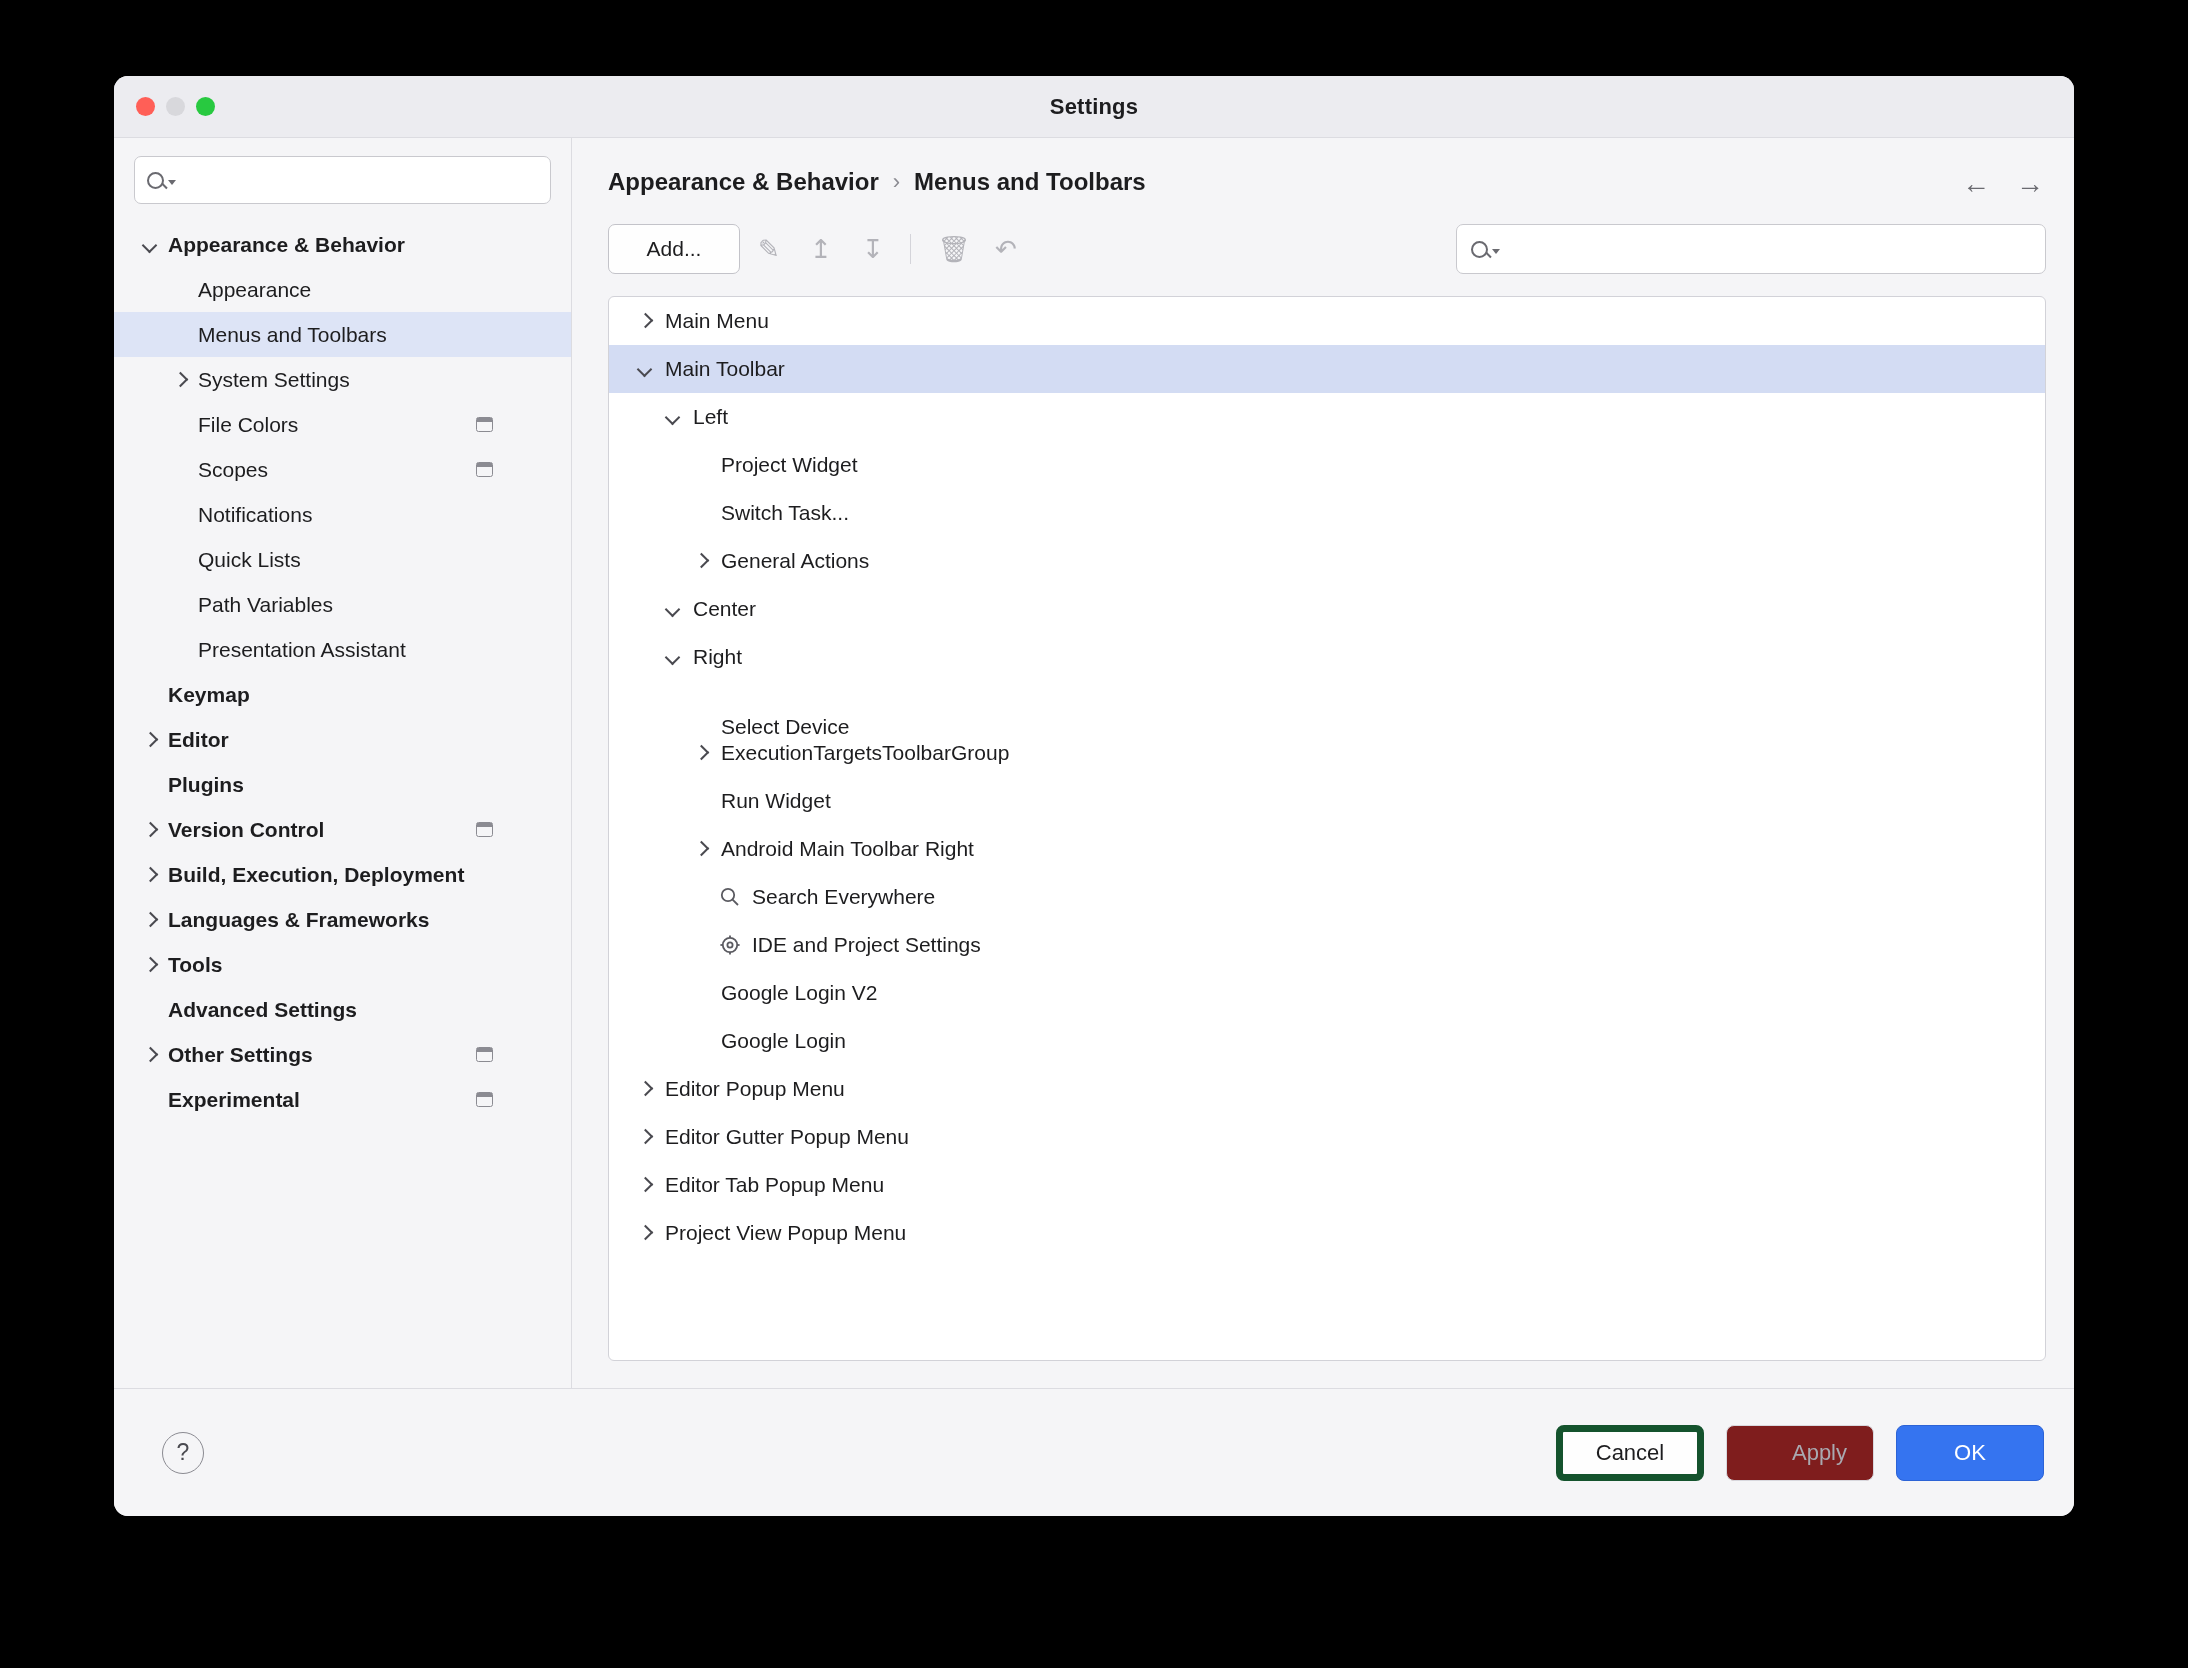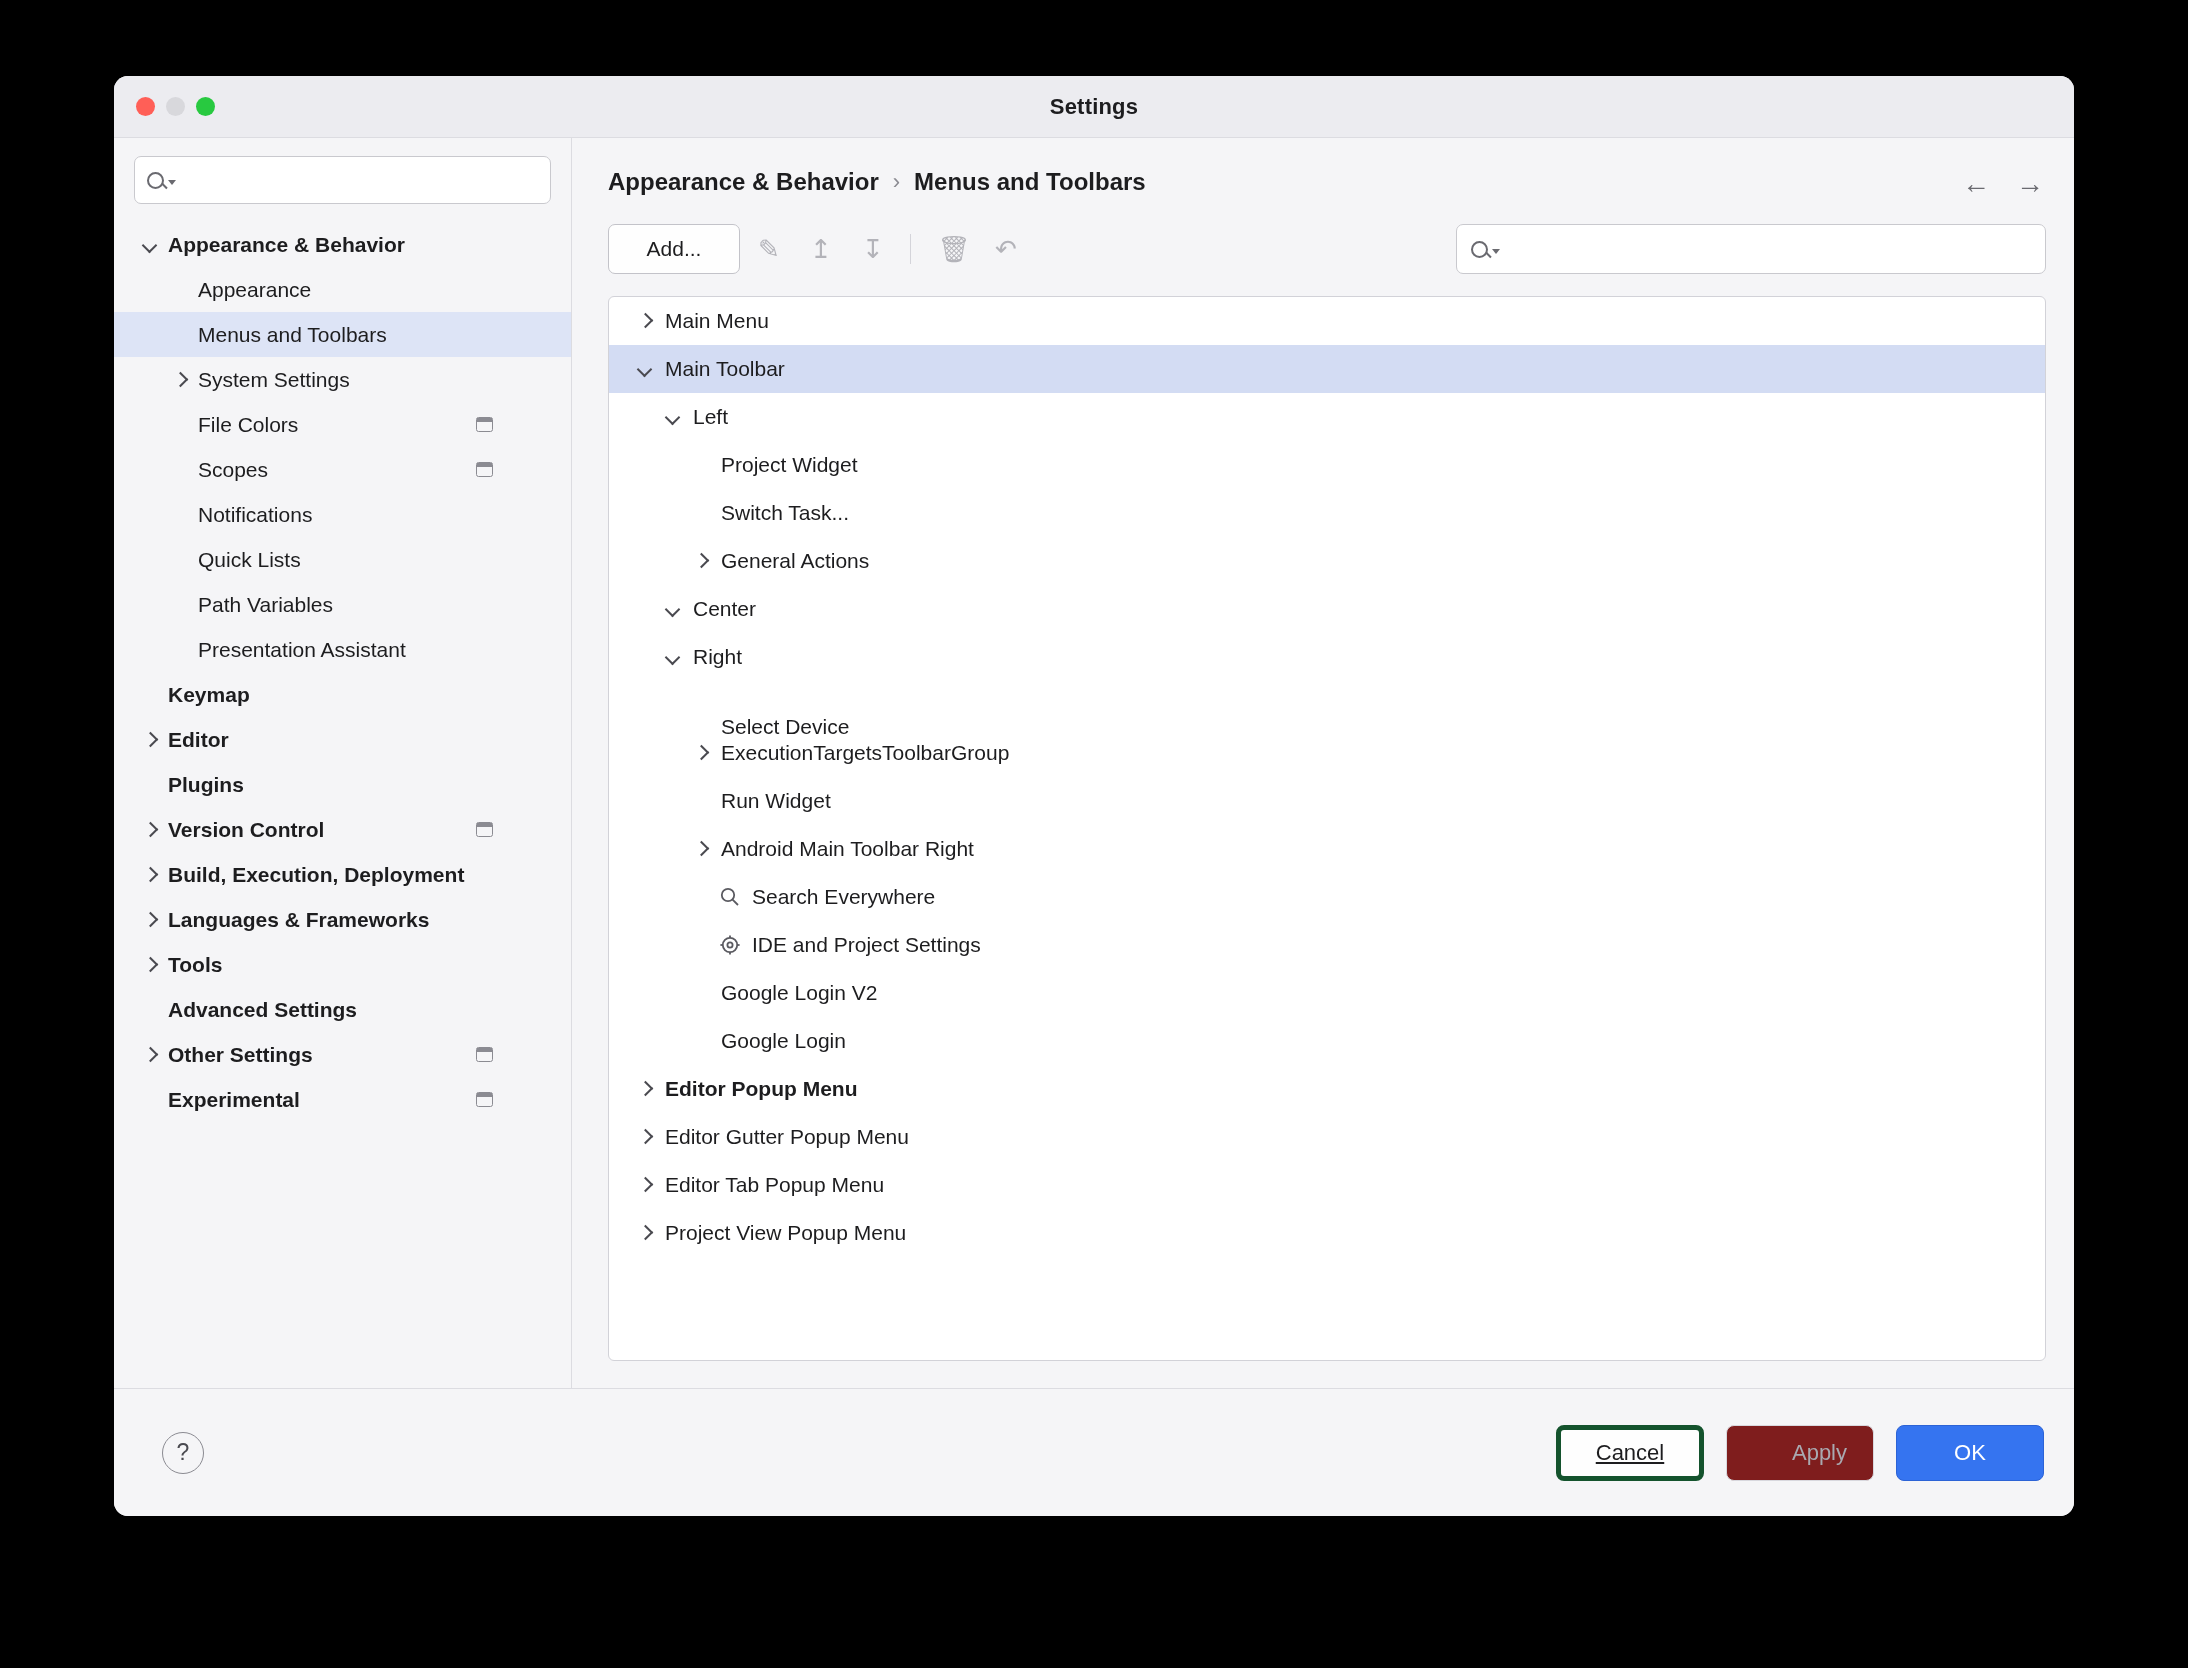--- a/index.html
+++ b/index.html
@@ -245,21 +245,21 @@
   .fbtn {
     height: 56px;
     min-width: 148px;
     border-radius: 8px;
     font-size: 22px;
     display: flex;
     align-items: center;
     justify-content: center;
     margin-left: 22px;
   }
-  #cancel-btn { background: #fefefe; border: 5px solid #14532d; color: #1d1d1f; text-decoration: underline; }
+  #cancel-btn { background: #fefefe; border: 7px solid #14532d; color: #1d1d1f; }
   #apply-btn { background: #7f1d1d; border: 1px solid #d8d8de; color: #a9a9b0; padding-left: 39px; }
   #ok-btn { background: #3574f0; border: 1px solid #2c63d6; color: #fff; }
   #btn-group { margin-left: auto; display: flex; }
 </style>
 </head>
 <body>
 
 <div id="window">
 
   <div id="titlebar">
@@ -470,21 +470,21 @@
           <div class="item">
             <span class="arrow " style="margin-left: 78px;"></span>
             <span class="label" style="margin-left: 4px;">Google Login V2</span>
           </div>
           <div class="item">
             <span class="arrow " style="margin-left: 78px;"></span>
             <span class="label" style="margin-left: 4px;">Google Login</span>
           </div>
           <div class="item">
             <span class="arrow right" style="margin-left: 22px;"></span>
-            <span class="label" style="margin-left: 4px; font-weight: bold;">Editor Popup Menu</span>
+            <span class="label" style="margin-left: 4px;">Editor Popup Menu</span>
           </div>
           <div class="item">
             <span class="arrow right" style="margin-left: 22px;"></span>
             <span class="label" style="margin-left: 4px;">Editor Gutter Popup Menu</span>
           </div>
           <div class="item">
             <span class="arrow right" style="margin-left: 22px;"></span>
             <span class="label" style="margin-left: 4px;">Editor Tab Popup Menu</span>
           </div>
           <div class="item">

